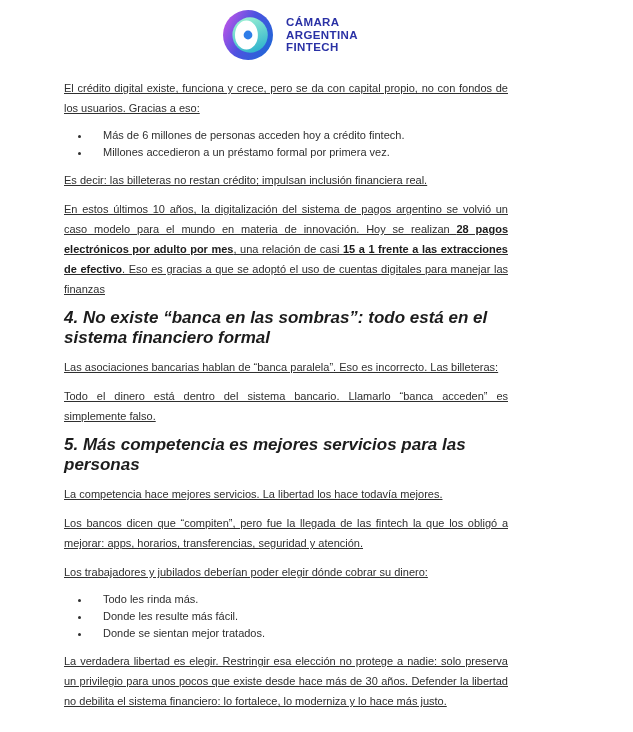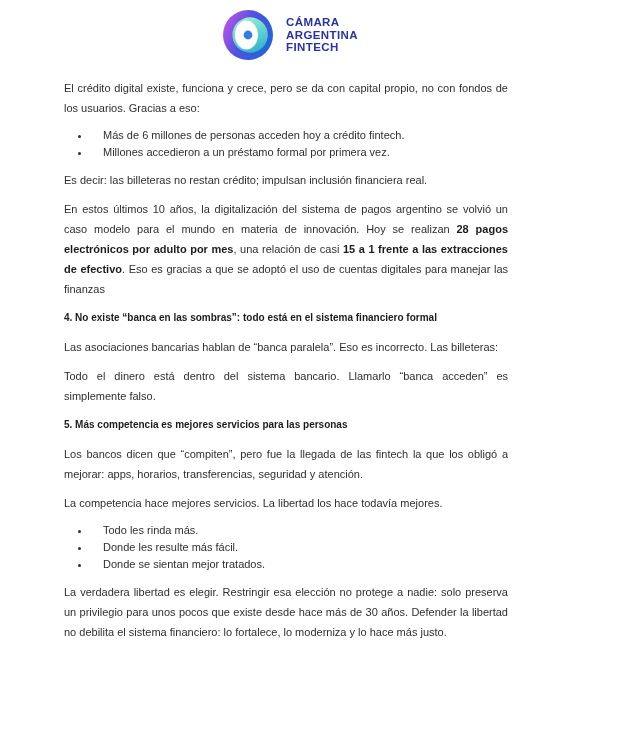--- a/index.html
+++ b/index.html
@@ -34,27 +34,29 @@
     letter-spacing: 0.4px;
     color: #2a31a5;
     text-transform: uppercase;
   }
   
   .doc { font-size: 11px; }
   .doc p {
     margin: 0 9px 9px 0;
     line-height: 20px;
     text-align: justify;
+    text-decoration: underline;
   }
   .doc h2 {
-    font-size: 10px;
+    font-size: 17px;
     font-weight: bold;
     color: #1c1c1c;
     margin: 4px 0 9px 0;
     line-height: 20px;
+    font-style: italic;
   }
   .doc b { color: #1c1c1c; }
   .doc ul {
     margin: 0 0 9px 0;
     padding-left: 26px;
     list-style: disc;
   }
   .doc li {
     line-height: 17px;
     padding-left: 13px;
@@ -106,25 +108,26 @@
 
     <h2>4. No existe “banca en las sombras”: todo está en el sistema financiero formal</h2>
 
     <p>Las asociaciones bancarias hablan de “banca paralela”. Eso es incorrecto. Las billeteras:</p>
 
 
     <p>Todo el dinero está dentro del sistema bancario. Llamarlo “banca acceden” es simplemente falso.</p>
 
     <h2>5. Más competencia es mejores servicios para las personas</h2>
 
+    <p>La competencia hace mejores servicios. La libertad los hace todavía mejores.</p>
+
     <p>Los bancos dicen que “compiten”, pero fue la llegada de las fintech la que los obligó a mejorar: apps, horarios, transferencias, seguridad y atención.</p>
 
-    <p>La competencia hace mejores servicios. La libertad los hace todavía mejores.</p>
 
-
+    <p>Los trabajadores y jubilados deberían poder elegir dónde cobrar su dinero:</p>
 
     <ul>
       <li>Todo les rinda más.</li>
       <li>Donde les resulte más fácil.</li>
       <li>Donde se sientan mejor tratados.</li>
     </ul>
 
     <p>La verdadera libertad es elegir. Restringir esa elección no protege a nadie: solo preserva un privilegio para unos pocos que existe desde hace más de 30 años. Defender la libertad no debilita el sistema financiero: lo fortalece, lo moderniza y lo hace más justo.</p>
 
   </div>

